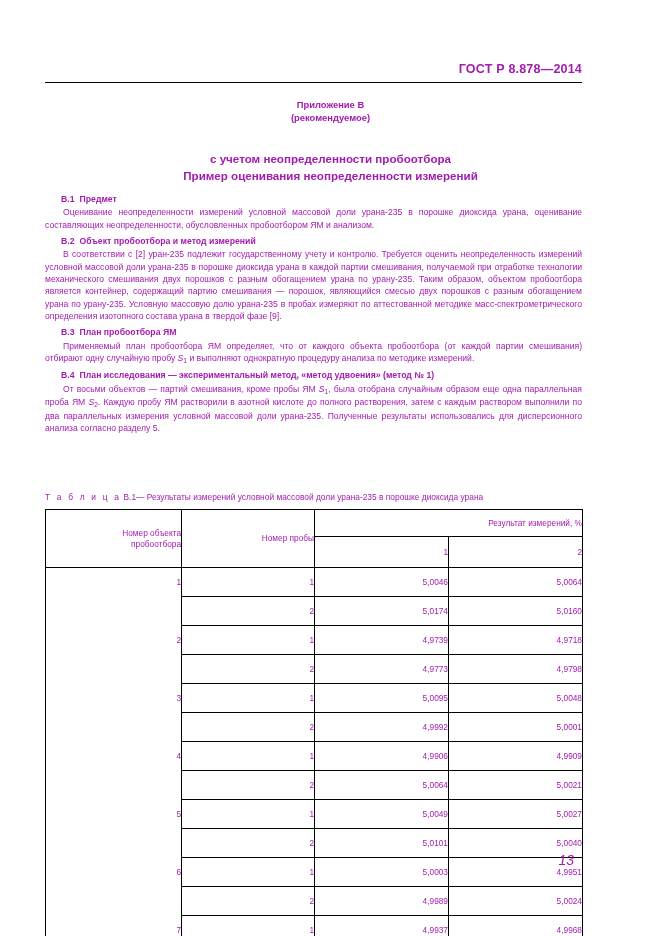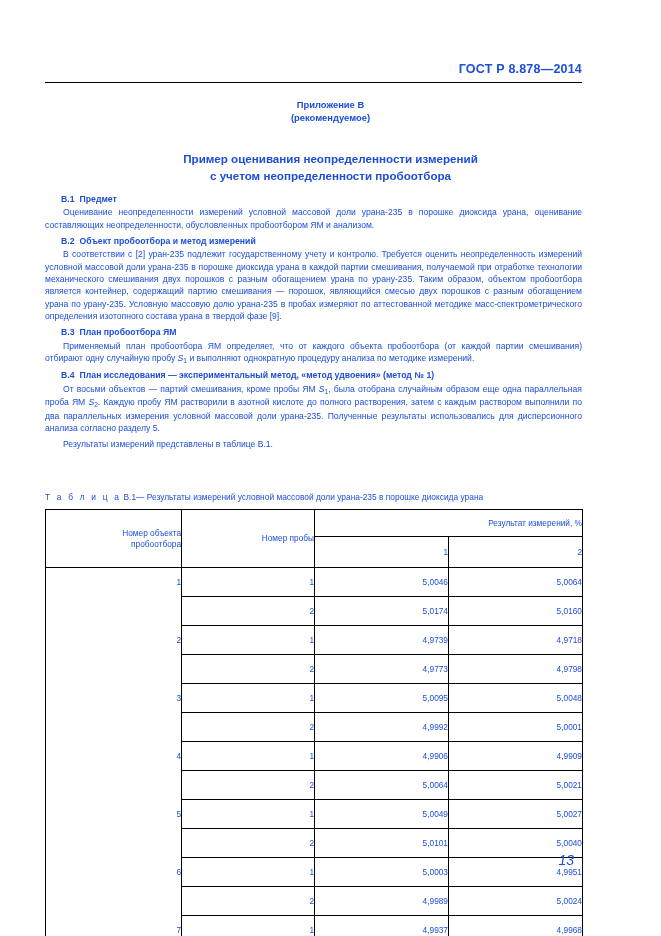--- a/index.html
+++ b/index.html
@@ -6,21 +6,21 @@
     margin: 0;
     padding: 0;
     background: #ffffff;
   }
   .page {
     position: relative;
     width: 661px;
     height: 936px;
     background: #ffffff;
     font-family: "Liberation Sans", sans-serif;
-    color: #1d4ed8;
+    color: #a21caf;
     overflow: hidden;
     box-sizing: border-box;
   }
 
   
   .running-head {
     position: absolute;
     top: 62px;
     right: 79px;
     font-size: 12.5px;
@@ -179,22 +179,22 @@
 
   <div class="running-head">ГОСТ Р 8.878—2014</div>
   <div class="head-rule"></div>
 
   <div class="annex-block">
     <div>Приложение В</div>
     <div class="line2">(рекомендуемое)</div>
   </div>
 
   <div class="doc-title">
+    <div>с учетом неопределенности пробоотбора</div>
     <div>Пример оценивания неопределенности измерений</div>
-    <div>с учетом неопределенности пробоотбора</div>
   </div>
 
   <div class="body">
 
     <div class="sec-head">
       <span class="num">В.1</span><span>Предмет</span>
     </div>
     <p class="para gap-after">Оценивание неопределенности измерений условной массовой доли урана-235 в порошке диоксида урана, оценивание составляющих неопределенности, обусловленных пробоотбором ЯМ и анализом.</p>
 
     <div class="sec-head">
@@ -209,21 +209,20 @@
       <span>Применяемый план пробоотбора ЯМ определяет, что от каждого объекта пробоотбора (от каждой партии смешивания) отбирают одну случайную пробу <em class="var">S</em><sub>1</sub> и выполняют однократную процедуру анализа по методике измерений.</span>
     </p>
 
     <div class="sec-head">
       <span class="num">В.4</span><span>План исследования — экспериментальный метод, «метод удвоения» (метод № 1)</span>
     </div>
     <p class="para gap-after">
       <span>От восьми объектов — партий смешивания, кроме пробы ЯМ <em class="var">S</em><sub>1</sub>, была отобрана случайным образом еще одна параллельная проба ЯМ <em class="var">S</em><sub>2</sub>. Каждую пробу ЯМ растворили в азотной кислоте до полного растворения, затем с каждым раствором выполнили по два параллельных измерения условной массовой доли урана-235. Полученные результаты использовались для дисперсионного анализа согласно разделу 5.</span>
     </p>
 
-    <p class="para">Результаты измерений представлены в таблице В.1.</p>
 
   </div>
 
   <div class="table-caption">
     <span class="spaced">Т а б л и ц а</span>
     <span>В.1—</span>
     <span>Результаты измерений условной массовой доли урана-235 в порошке диоксида урана</span>
   </div>
 
   <table class="data-table">

